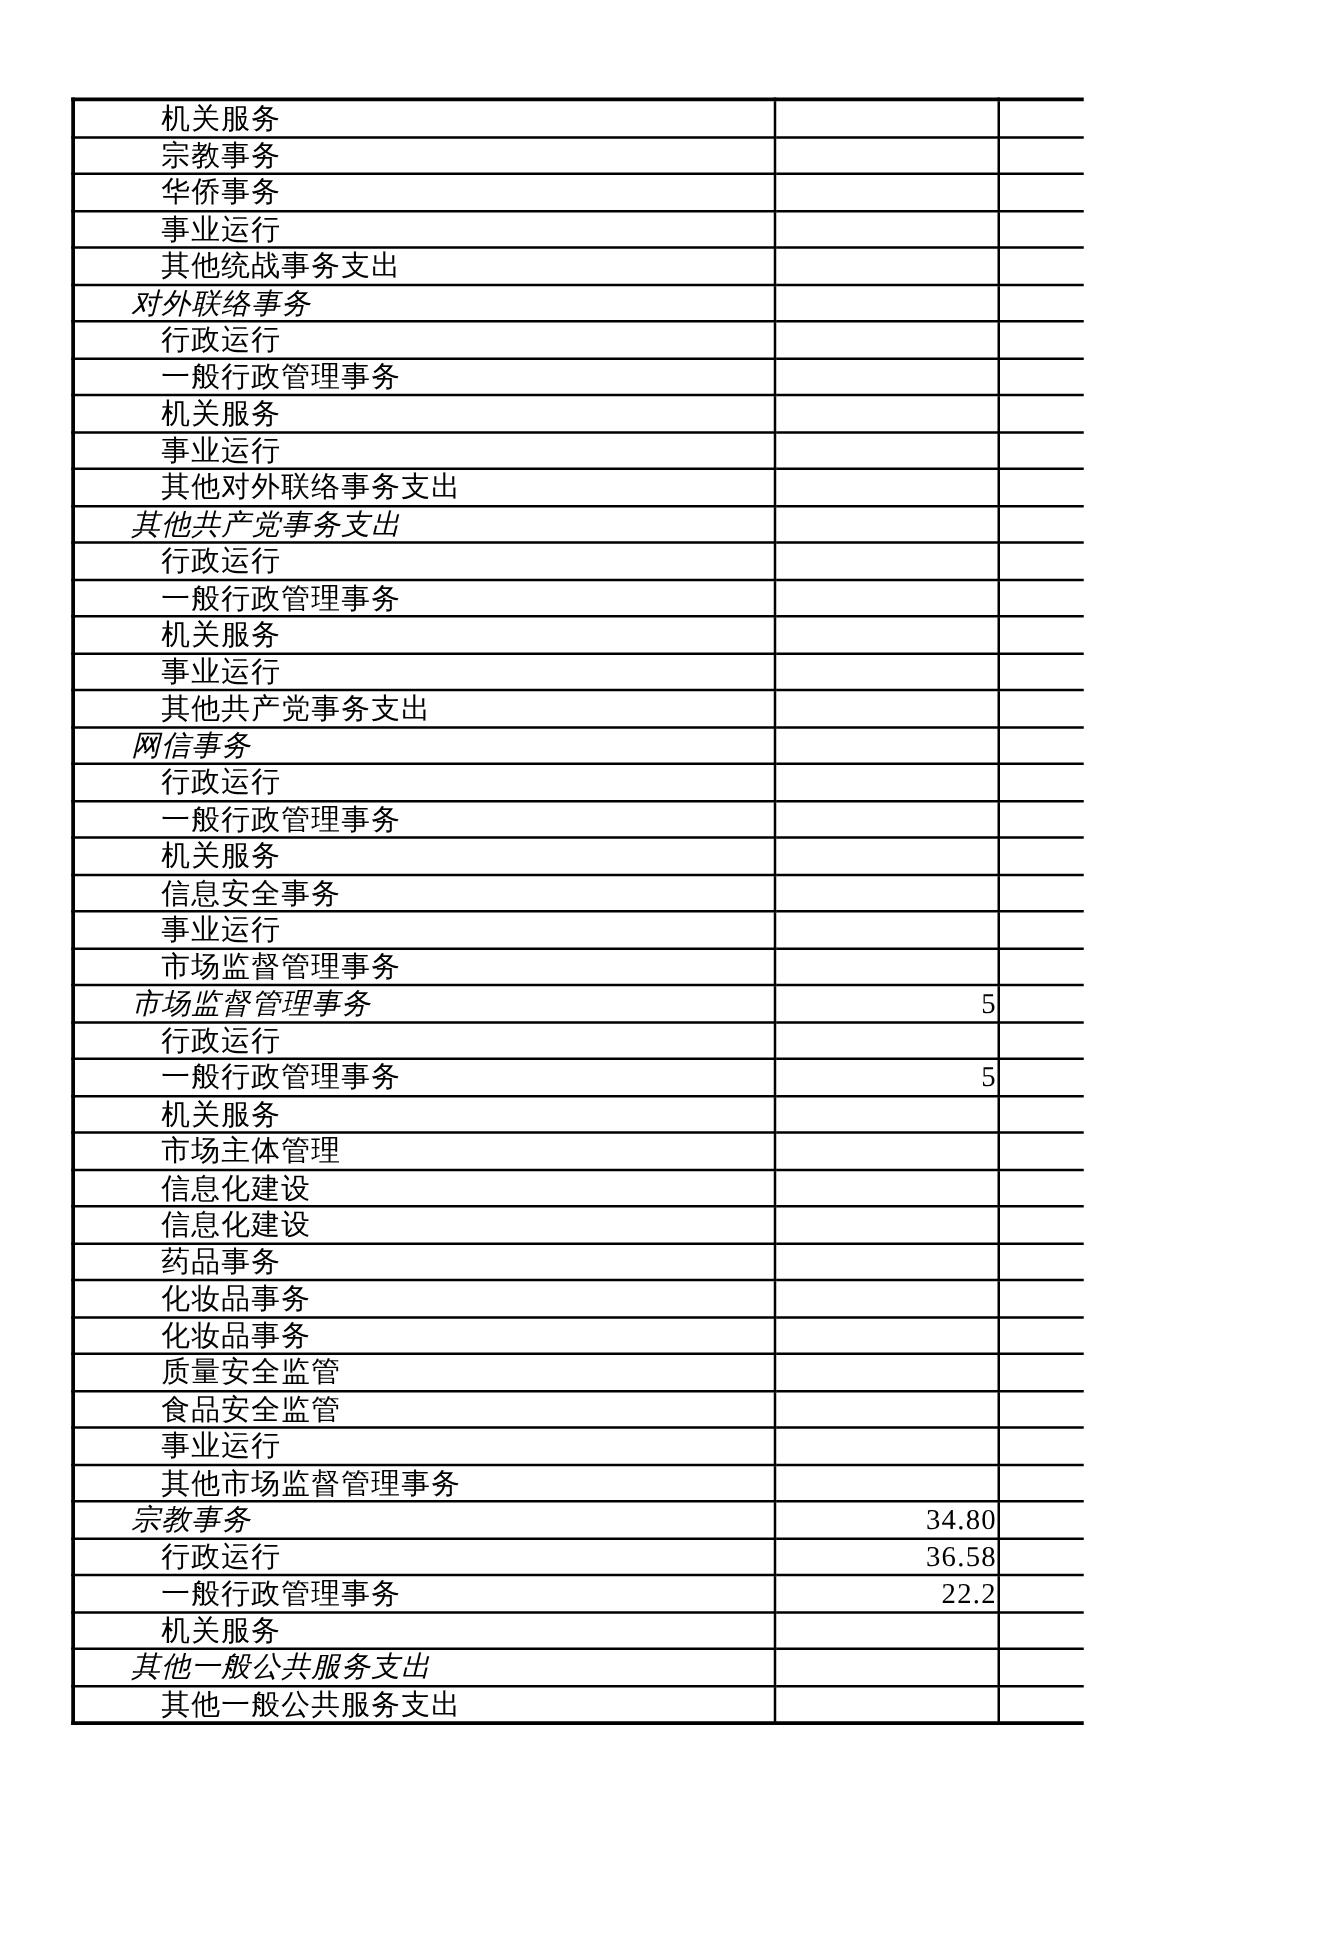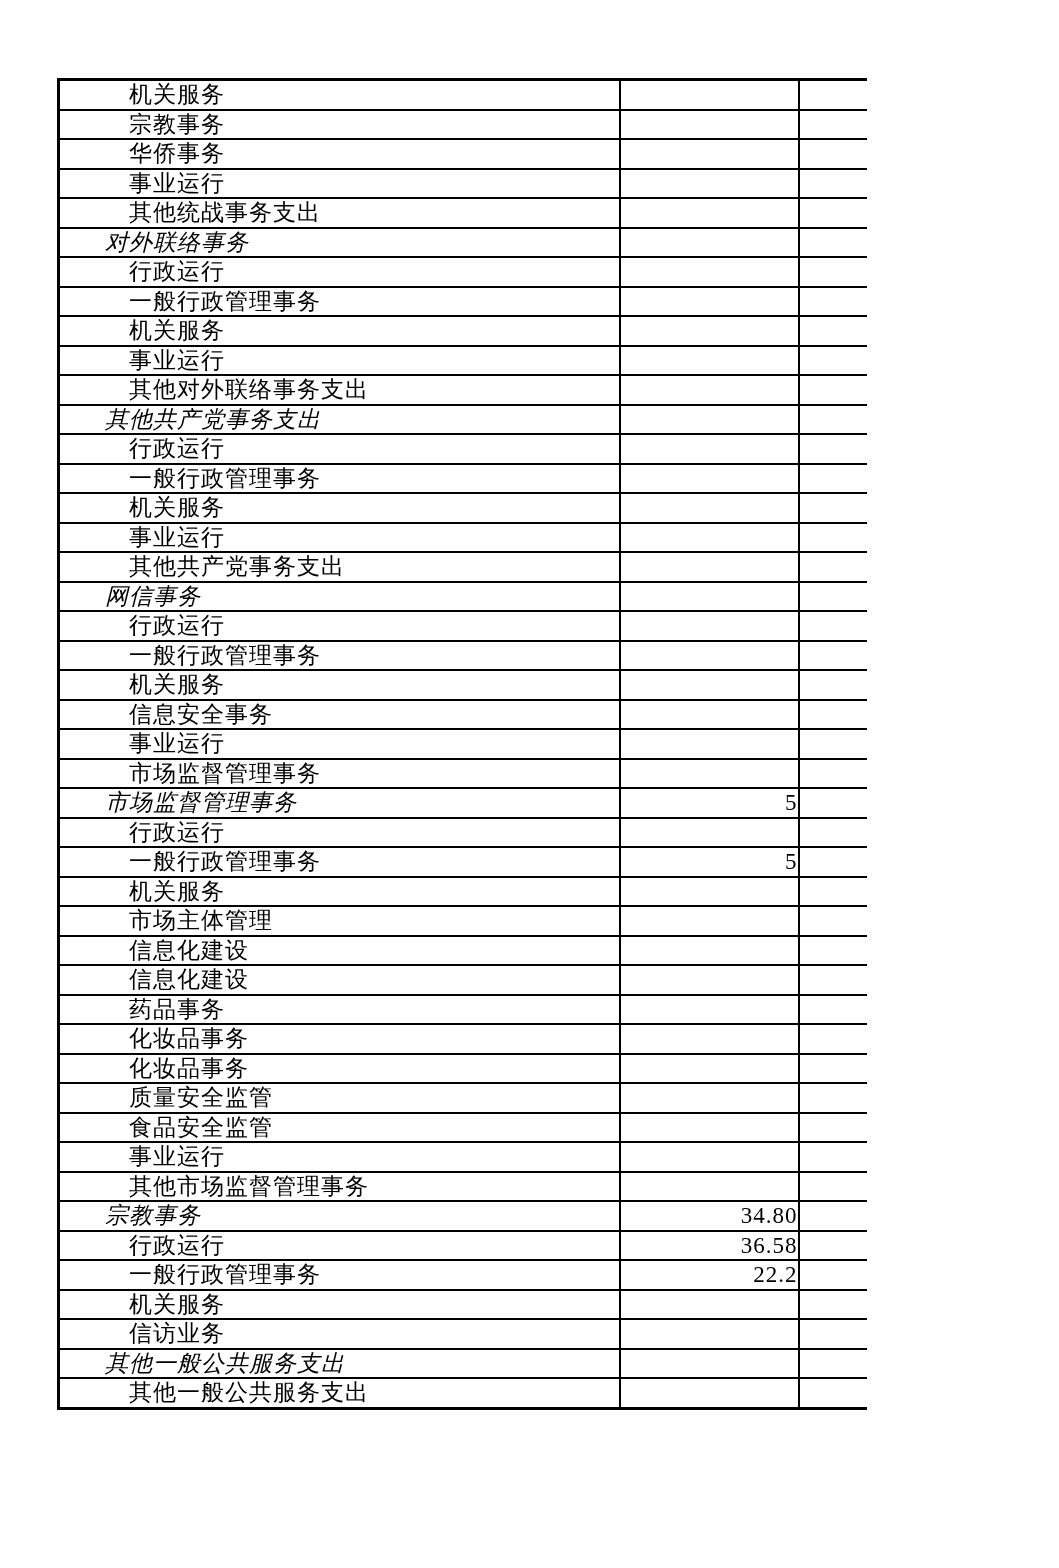--- a/index.html
+++ b/index.html
@@ -262,25 +262,20 @@
           <td class="c-label ind-2">一般行政管理事务</td>
           <td class="c-value">22.2</td>
           <td class="c-extra"></td>
         </tr>
         <tr>
           <td class="c-label ind-2">机关服务</td>
           <td class="c-value"></td>
           <td class="c-extra"></td>
         </tr>
         <tr>
-          <td class="c-label ind-2">信访业务</td>
-          <td class="c-value"></td>
-          <td class="c-extra"></td>
-        </tr>
-        <tr>
           <td class="c-label ind-1">其他一般公共服务支出</td>
           <td class="c-value"></td>
           <td class="c-extra"></td>
         </tr>
         <tr>
           <td class="c-label ind-2">其他一般公共服务支出</td>
           <td class="c-value"></td>
           <td class="c-extra"></td>
         </tr>
       </tbody>

